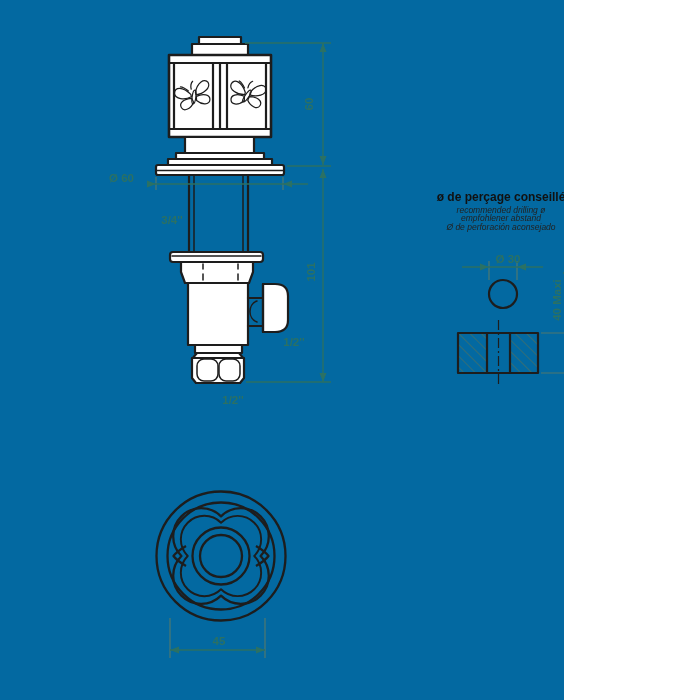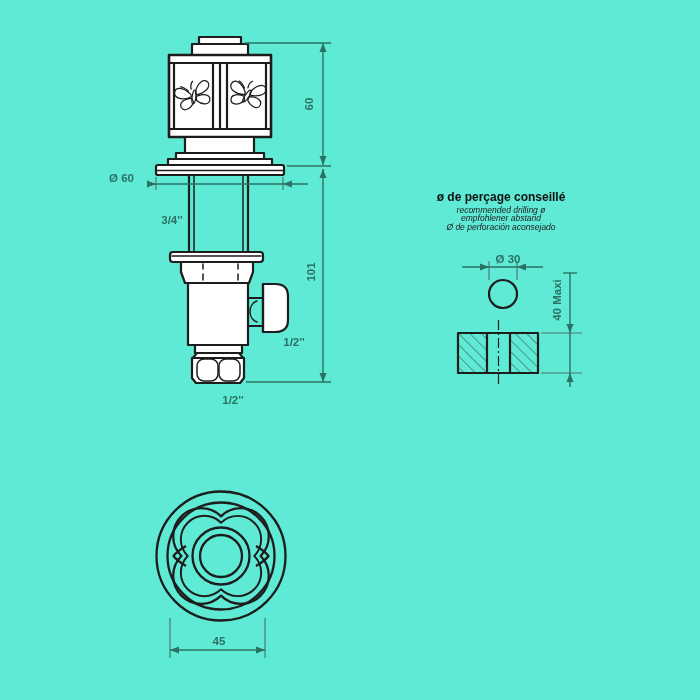--- a/index.html
+++ b/index.html
@@ -1,16 +1,16 @@
 <!DOCTYPE html>
 <html><head>
 <meta charset="utf-8">
 <style>
   html,body{margin:0;padding:0;background:#ffffff;}
-  #stage{position:relative;width:700px;height:700px;background:#5eead4;overflow:hidden;
+  #stage{position:relative;width:564px;height:700px;background:#0369a1;overflow:hidden;
          font-family:"Liberation Sans",sans-serif;}
   svg{position:absolute;left:0;top:0;}
   .ln{stroke:#1d1d1d;fill:none;stroke-width:2.2;stroke-linecap:round;stroke-linejoin:round;}
   .lnf{stroke:#1d1d1d;fill:#ffffff;stroke-width:2.2;stroke-linejoin:round;}
   .thin{stroke-width:1.5;}
   .thick{stroke-width:2.6;}
   .dim{stroke:#2b7164;fill:none;stroke-width:1.4;}
   .ext{stroke:#50796f;fill:none;stroke-width:1.2;}
   .arr{fill:#2b7164;stroke:none;}
   .dimtxt{fill:#2b7164;font-family:"Liberation Sans",sans-serif;font-size:11.5px;font-weight:bold;}

